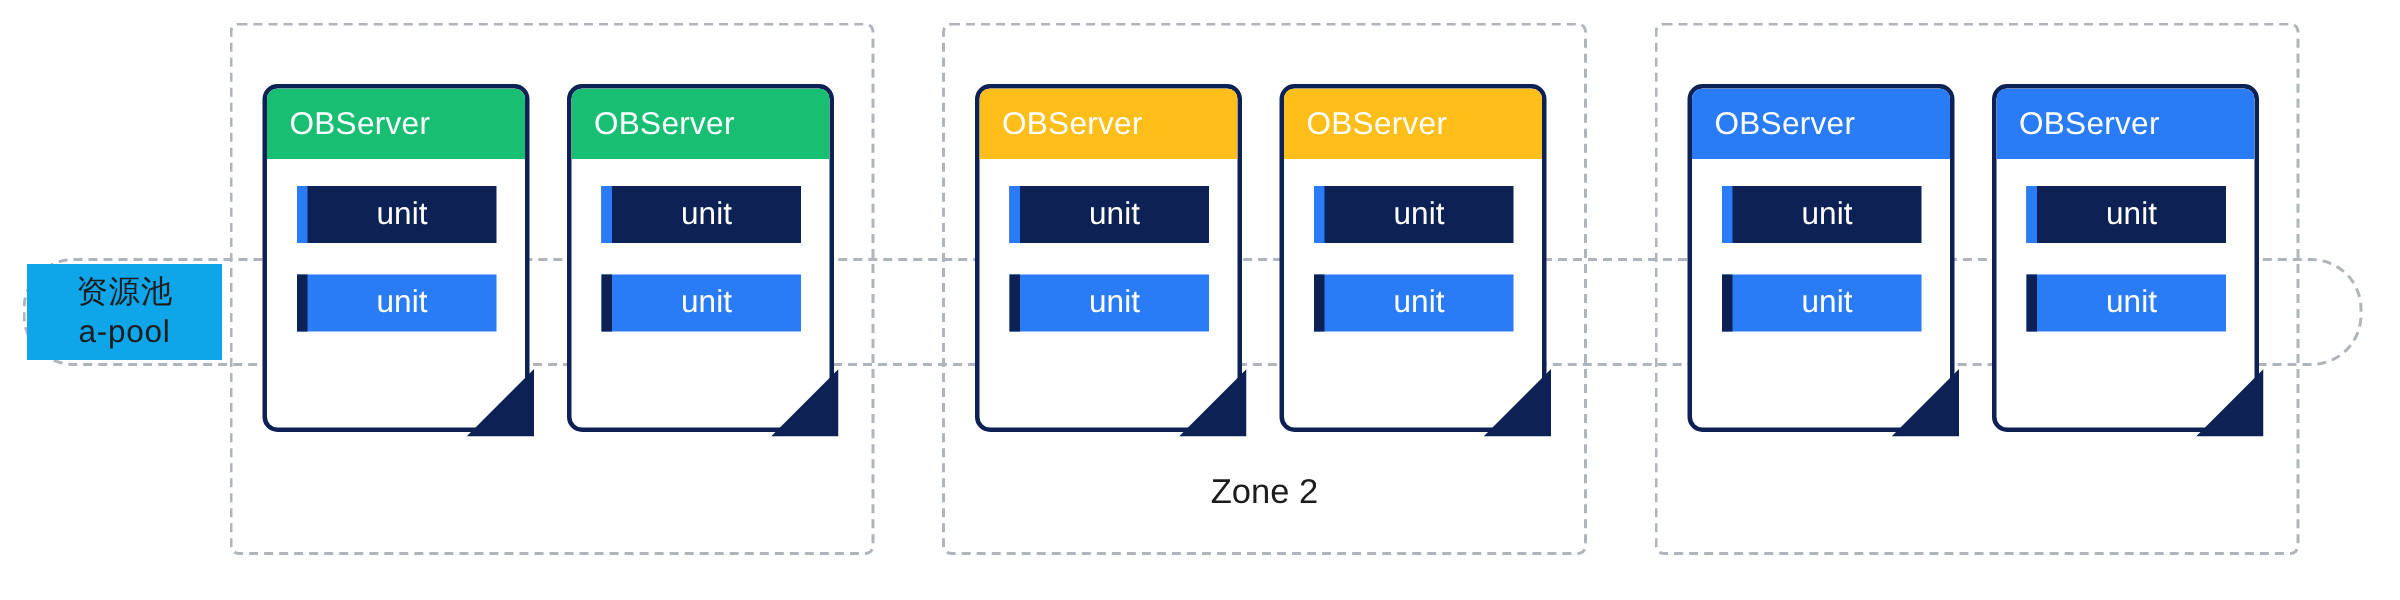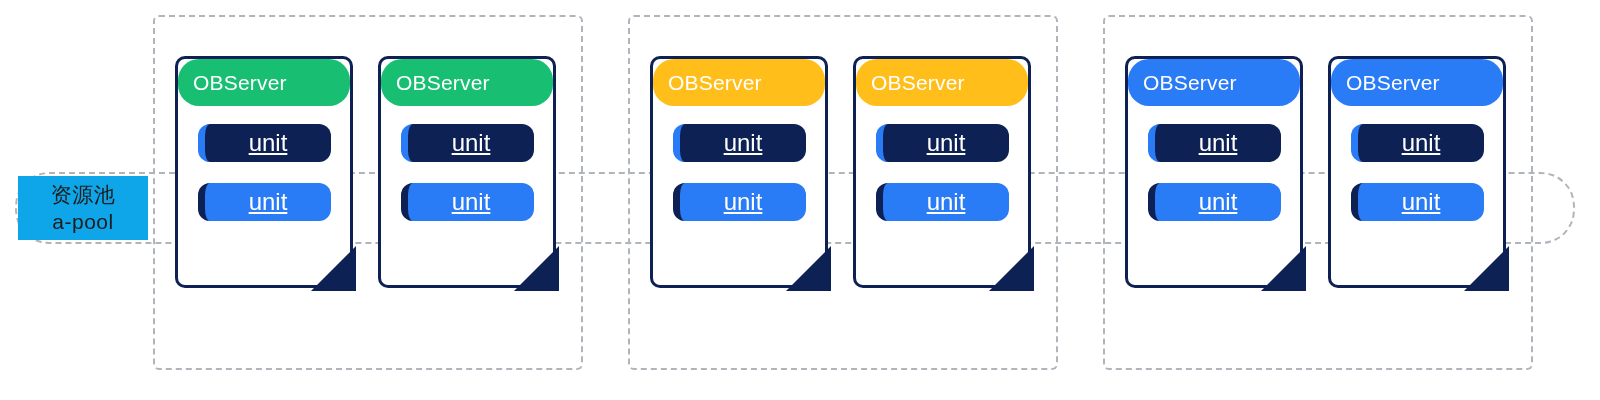--- a/index.html
+++ b/index.html
@@ -71,48 +71,46 @@
   }
   .card-header{
     position:absolute;
     left:0;top:0;right:0;height:47px;
     display:flex;align-items:center;
     padding-left:15px;
     box-sizing:border-box;
     color:#ffffff;
     font-size:21px;
     letter-spacing:0.2px;
-    border-radius:21px;
   }
   .hdr-green{background:#18bf72;}
   .hdr-amber{background:#ffbe1a;}
   .hdr-blue{background:#2a7bf6;}
 
   
   .fold{
     position:absolute;
     right:-3px; bottom:-3px;
     width:45px;height:45px;
     z-index:5;
     pointer-events:none;
   }
   .fold svg{display:block;}
 
   
   .unit{
     position:absolute;
     left:23px;
     width:133px;height:38px;
-    border-radius:12px;
+    border-radius:0;
     display:flex;align-items:center;justify-content:center;
     color:#ffffff;
-    font-size:24px;
+    font-size:21px;
     box-sizing:border-box;
     z-index:5;
-    text-decoration:underline;
   }
   .unit.dark{background:#0d2154;border-left:7px solid #2a7bf6;}
   .unit.blue{background:#2a7bf6;border-left:7px solid #0d2154;}
   .unit-top{top:68px;}
   .unit-bot{top:127px;}
 
   
   .watermark{
     position:absolute;
     right:14px; bottom:6px;
@@ -155,20 +153,21 @@
     <div class="unit dark unit-top">unit</div>
     <div class="unit blue unit-bot">unit</div>
     <div class="fold">
       <svg width="45" height="45" viewBox="0 0 45 45">
           <path d="M0 45 L45 0 L45 45 Z" fill="#0d2154"></path>
         </svg>
     </div>
   </div>
 
   <div class="zone-box" style="left:628px;width:430px;"></div>
+  <div class="zone-label" style="left:628px;width:430px;">Zone 2</div>
 
   <div class="card" style="left:650px;">
     <div class="card-body">
       <div class="card-header hdr-amber">OBServer</div>
     </div>
     <div class="unit dark unit-top">unit</div>
     <div class="unit blue unit-bot">unit</div>
     <div class="fold">
       <svg width="45" height="45" viewBox="0 0 45 45">
           <path d="M0 45 L45 0 L45 45 Z" fill="#0d2154"></path>

